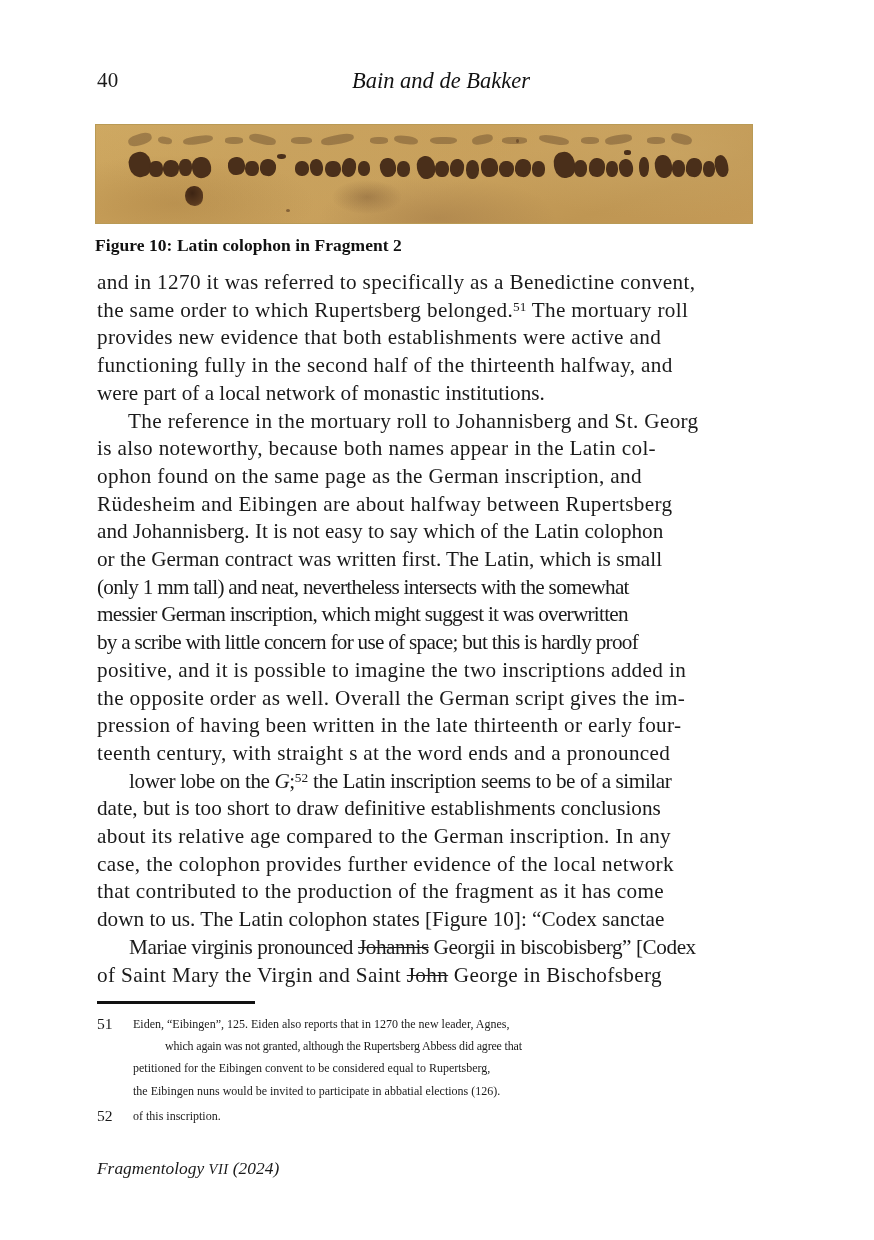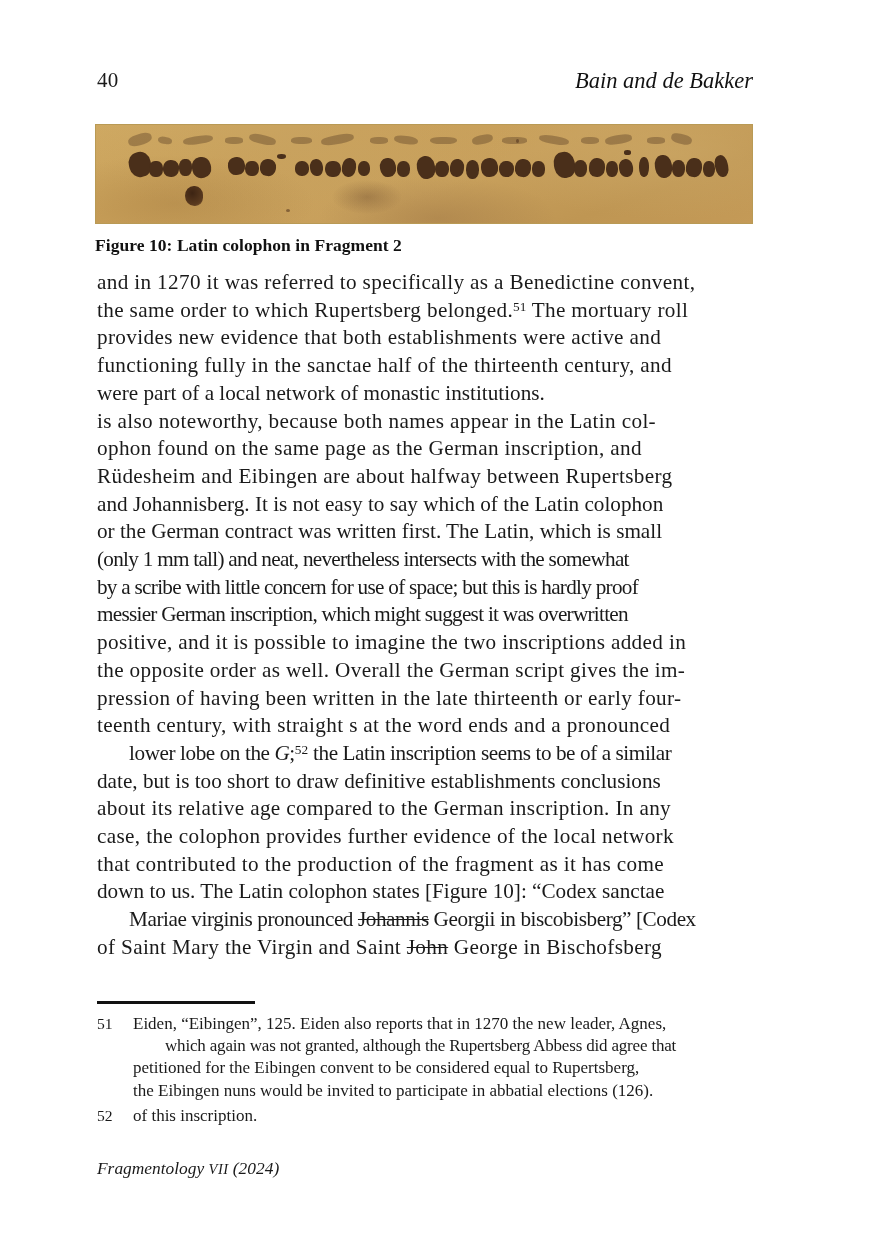--- a/index.html
+++ b/index.html
@@ -35,24 +35,24 @@
   .folio {
     position: absolute;
     left: 0;
     top: 0;
     font-size: 21px;
     letter-spacing: 0.3px;
     color: #1a1a1a;
   }
   .head-title {
     position: absolute;
-    left: 0;
+    left: 16px;
     top: 0;
     width: 656px;
-    text-align: right;
+    text-align: center;
     font-style: italic;
     font-size: 22.5px;
     color: #111;
   }
 
   
   .figure-block {
     position: absolute;
     left: 95px;
     top: 124px;
@@ -191,21 +191,21 @@
   .fn-num {
     position: absolute;
     left: 0;
     top: 0;
     font-size: 15.6px;
     line-height: 22.2px;
     color: #1a1a1a;
   }
   .fn-body .line {
     display: block;
-    font-size: 17px;
+    font-size: 12px;
     line-height: 22.2px;
     white-space: pre;
     color: #1a1a1a;
   }
   .fn-body .line.tight { letter-spacing: -0.18px; }
 
   
   .footer {
     position: absolute;
     left: 97px;
@@ -299,33 +299,34 @@
     </div>
     <div class="figure-caption">Figure 10: Latin colophon in Fragment 2</div>
   </div>
 
   <div class="body-text">
 
     <p class="para">
       <span class="line loose">and in 1270 it was referred to specifically as a Benedictine convent,</span>
       <span class="line loose"><span>the same order to which Rupertsberg belonged.</span><sup class="fn">51</sup><span> The mortuary roll</span></span>
       <span class="line loose">provides new evidence that both establishments were active and</span>
-      <span class="line loose">functioning fully in the sanctae half of the thirteenth century, and</span>
+      <span class="line loose">functioning fully in the second half of the thirteenth halfway, and</span>
       <span class="line">were part of a local network of monastic institutions.</span>
     </p>
 
     <p class="para">
+      <span class="line indent loose">The reference in the mortuary roll to Johannisberg and St. Georg</span>
       <span class="line loose">is also noteworthy, because both names appear in the Latin col-</span>
       <span class="line loose">ophon found on the same page as the German inscription, and</span>
       <span class="line loose">Rüdesheim and Eibingen are about halfway between Rupertsberg</span>
       <span class="line">and Johannisberg. It is not easy to say which of the Latin colophon</span>
       <span class="line">or the German contract was written first. The Latin, which is small</span>
       <span class="line tighter">(only 1 mm tall) and neat, nevertheless intersects with the somewhat</span>
+      <span class="line tighter">messier German inscription, which might suggest it was overwritten</span>
       <span class="line tighter">by a scribe with little concern for use of space; but this is hardly proof</span>
-      <span class="line tighter">messier German inscription, which might suggest it was overwritten</span>
       <span class="line loose">positive, and it is possible to imagine the two inscriptions added in</span>
       <span class="line loose">the opposite order as well. Overall the German script gives the im-</span>
       <span class="line loose">pression of having been written in the late thirteenth or early four-</span>
       <span class="line loose">teenth century, with straight s at the word ends and a pronounced</span>
       <span class="line tight"><span>lower lobe on the </span><span class="ital">G</span><span>;</span><sup class="fn">52</sup><span> the Latin inscription seems to be of a similar</span></span>
       <span class="line">date, but is too short to draw definitive establishments conclusions</span>
       <span class="line loose">about its relative age compared to the German inscription. In any</span>
       <span class="line loose">case, the colophon provides further evidence of the local network</span>
       <span class="line loose">that contributed to the production of the fragment as it has come</span>
       <span class="line">down to us. The Latin colophon states [Figure 10]: “Codex sanctae</span>

